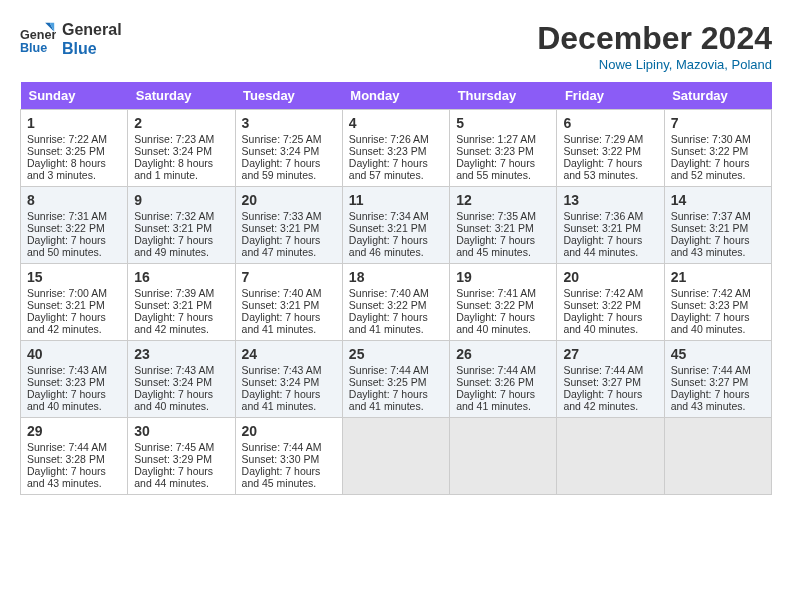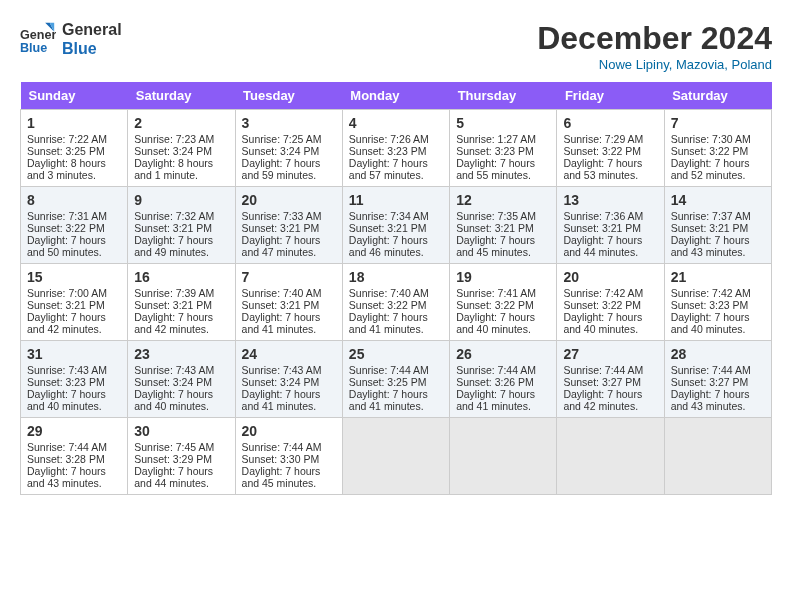--- a/index.html
+++ b/index.html
@@ -132,27 +132,27 @@
       <tr>
         <td><span class="day-num">15</span><span>Sunrise: 7:00 AM</span><br><span>Sunset: 3:21 PM</span><br><span>Daylight: 7 hours and 42 minutes.</span></td>
         <td><span class="day-num">16</span><span>Sunrise: 7:39 AM</span><br><span>Sunset: 3:21 PM</span><br><span>Daylight: 7 hours and 42 minutes.</span></td>
         <td><span class="day-num">7</span><span>Sunrise: 7:40 AM</span><br><span>Sunset: 3:21 PM</span><br><span>Daylight: 7 hours and 41 minutes.</span></td>
         <td><span class="day-num">18</span><span>Sunrise: 7:40 AM</span><br><span>Sunset: 3:22 PM</span><br><span>Daylight: 7 hours and 41 minutes.</span></td>
         <td><span class="day-num">19</span><span>Sunrise: 7:41 AM</span><br><span>Sunset: 3:22 PM</span><br><span>Daylight: 7 hours and 40 minutes.</span></td>
         <td><span class="day-num">20</span><span>Sunrise: 7:42 AM</span><br><span>Sunset: 3:22 PM</span><br><span>Daylight: 7 hours and 40 minutes.</span></td>
         <td><span class="day-num">21</span><span>Sunrise: 7:42 AM</span><br><span>Sunset: 3:23 PM</span><br><span>Daylight: 7 hours and 40 minutes.</span></td>
       </tr>
       <tr>
-        <td><span class="day-num">31</span><span>Sunrise: 7:43 AM</span><br><span>Sunset: 3:23 PM</span><br><span>Daylight: 7 hours and 40 minutes.</span></td>
+        <td><span class="day-num">40</span><span>Sunrise: 7:43 AM</span><br><span>Sunset: 3:23 PM</span><br><span>Daylight: 7 hours and 40 minutes.</span></td>
         <td><span class="day-num">23</span><span>Sunrise: 7:43 AM</span><br><span>Sunset: 3:24 PM</span><br><span>Daylight: 7 hours and 40 minutes.</span></td>
         <td><span class="day-num">24</span><span>Sunrise: 7:43 AM</span><br><span>Sunset: 3:24 PM</span><br><span>Daylight: 7 hours and 41 minutes.</span></td>
         <td><span class="day-num">25</span><span>Sunrise: 7:44 AM</span><br><span>Sunset: 3:25 PM</span><br><span>Daylight: 7 hours and 41 minutes.</span></td>
         <td><span class="day-num">26</span><span>Sunrise: 7:44 AM</span><br><span>Sunset: 3:26 PM</span><br><span>Daylight: 7 hours and 41 minutes.</span></td>
         <td><span class="day-num">27</span><span>Sunrise: 7:44 AM</span><br><span>Sunset: 3:27 PM</span><br><span>Daylight: 7 hours and 42 minutes.</span></td>
-        <td><span class="day-num">28</span><span>Sunrise: 7:44 AM</span><br><span>Sunset: 3:27 PM</span><br><span>Daylight: 7 hours and 43 minutes.</span></td>
+        <td><span class="day-num">45</span><span>Sunrise: 7:44 AM</span><br><span>Sunset: 3:27 PM</span><br><span>Daylight: 7 hours and 43 minutes.</span></td>
       </tr>
       <tr>
         <td><span class="day-num">29</span><span>Sunrise: 7:44 AM</span><br><span>Sunset: 3:28 PM</span><br><span>Daylight: 7 hours and 43 minutes.</span></td>
         <td><span class="day-num">30</span><span>Sunrise: 7:45 AM</span><br><span>Sunset: 3:29 PM</span><br><span>Daylight: 7 hours and 44 minutes.</span></td>
         <td><span class="day-num">20</span><span>Sunrise: 7:44 AM</span><br><span>Sunset: 3:30 PM</span><br><span>Daylight: 7 hours and 45 minutes.</span></td>
         <td class="empty"></td>
         <td class="empty"></td>
         <td class="empty"></td>
         <td class="empty"></td>
       </tr>

